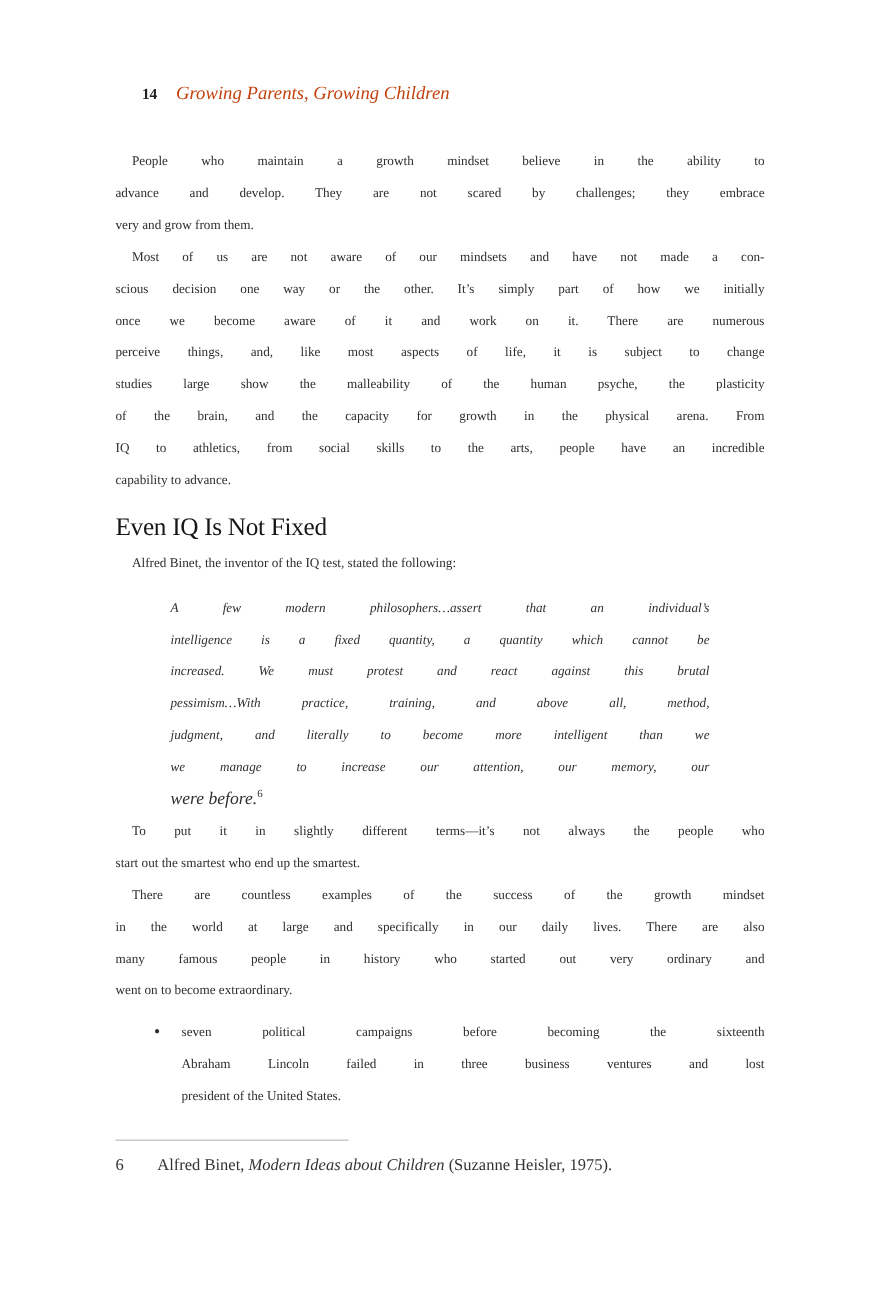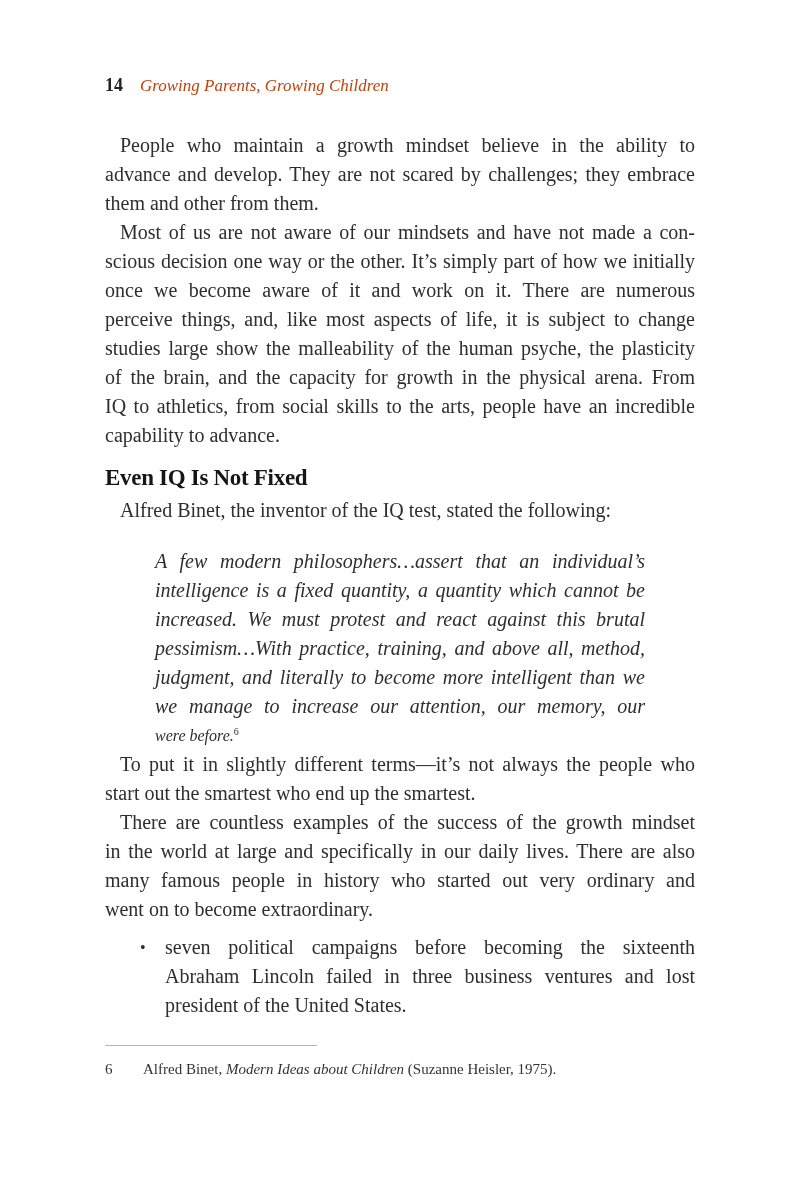--- a/index.html
+++ b/index.html
@@ -6,40 +6,40 @@
   body {
     width: 800px; height: 1195px;
     font-family: "Liberation Serif", serif;
     color: #2e2e2e;
     overflow: hidden;
   }
   .page { box-sizing: border-box; width: 800px; height: 1195px; padding: 0 105px; }
 
   
   .header { margin-top: 74px; line-height: 22px; white-space: nowrap; }
-  .pagenum { font-weight: 700; font-size: 18px; color: #222222; }
+  .pagenum { font-weight: 700; font-size: 14px; color: #222222; margin-left: 24px; }
   .runhead { font-style: italic; font-size: 17px; margin-left: 17px; color: #c2410c; }
 
   
-  .para, .btext, .qlines { font-size: 20px; }
+  .para, .btext, .qlines { font-size: 12px; }
   .ln { line-height: 29px; text-align: justify; text-align-last: justify; }
   .para > .ln:last-child, .btext > .ln:last-child { text-align-last: left; }
   .para.indent > .ln:first-child { text-indent: 15px; }
 
   .p1 { margin-top: 34px; }
   .p2 { margin-top: 0; }
 
   .heading {
     margin: 14px 0 0 0;
-    font-size: 23px; font-weight: 700; letter-spacing: -0.3px;
+    font-size: 23px; font-weight: 400; letter-spacing: -0.3px;
     line-height: 28px; color: #161616;
   }
   .p3 { margin-top: 4px; }
 
-  .quote { margin-top: 22px; margin-left: 50px; margin-right: 50px; font-style: italic; }
+  .quote { margin-top: 12px; margin-left: 50px; margin-right: 50px; font-style: italic; }
   .quote .last { line-height: 29px; text-align: left; font-size: 16px; }
   .quote sup { font-size: 10px; font-style: normal; line-height: 0; vertical-align: super; }
 
   .p4, .p5 { }
   .p4 { }
 
   .bullet { position: relative; margin-top: 9px; }
   .marker { position: absolute; left: 35px; top: 0; line-height: 29px; font-size: 16px; }
   .btext { margin-left: 60px; }
 
@@ -54,21 +54,21 @@
 
 <div class="page">
 
   <div class="header">
     <span class="pagenum">14</span><span class="runhead">Growing Parents, Growing Children</span>
   </div>
 
   <div class="para indent p1">
       <div class="ln">People who maintain a growth mindset believe in the ability to</div>
       <div class="ln">advance and develop. They are not scared by challenges; they embrace</div>
-      <div class="ln">them and other from them.</div>
+      <div class="ln">very and grow from them.</div>
     </div>
 
   <div class="para indent p2">
       <div class="ln">Most of us are not aware of our mindsets and have not made a con-</div>
       <div class="ln">scious decision one way or the other. It’s simply part of how we initially</div>
       <div class="ln">once we become aware of it and work on it. There are numerous</div>
       <div class="ln">perceive things, and, like most aspects of life, it is subject to change</div>
       <div class="ln">studies large show the malleability of the human psyche, the plasticity</div>
       <div class="ln">of the brain, and the capacity for growth in the physical arena. From</div>
       <div class="ln">IQ to athletics, from social skills to the arts, people have an incredible</div>

